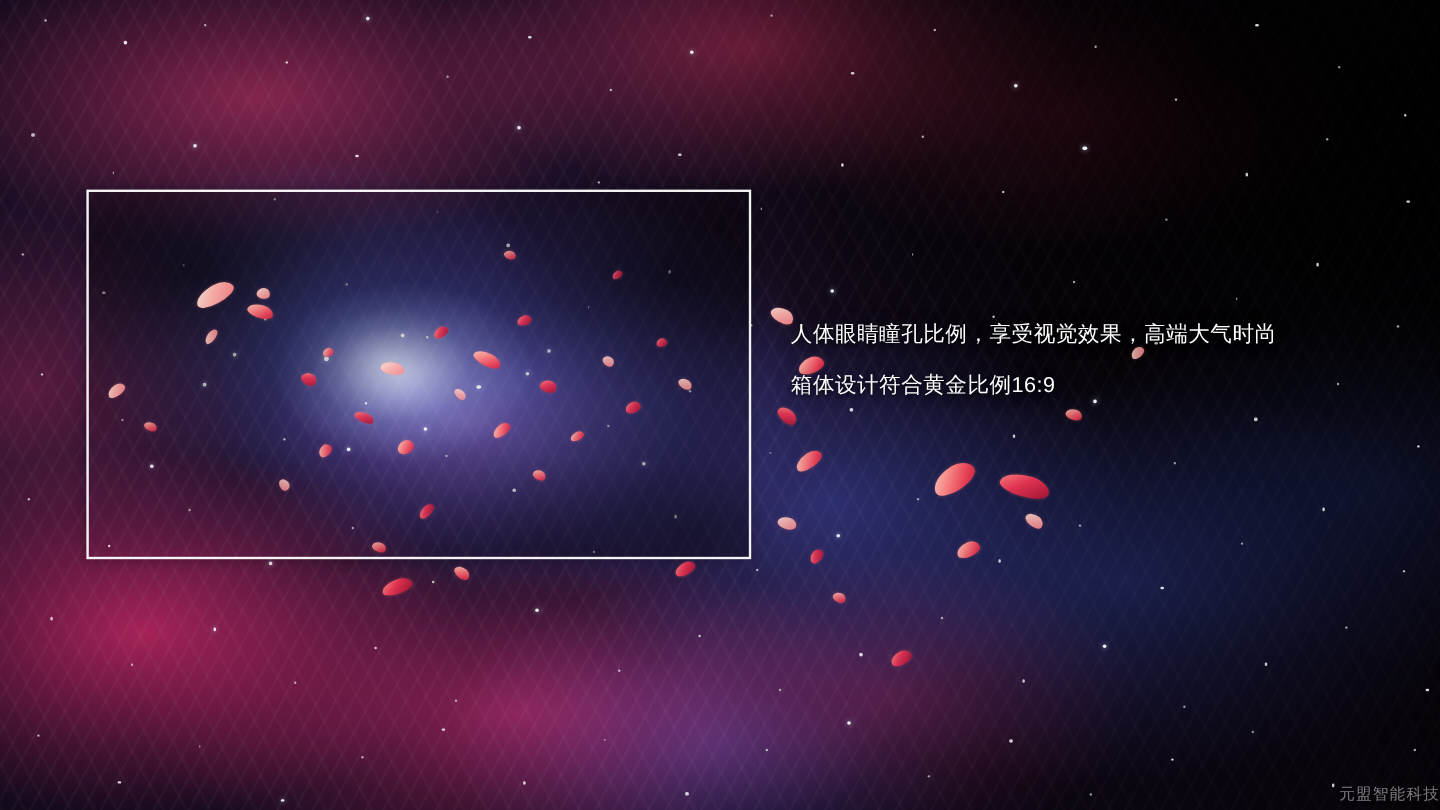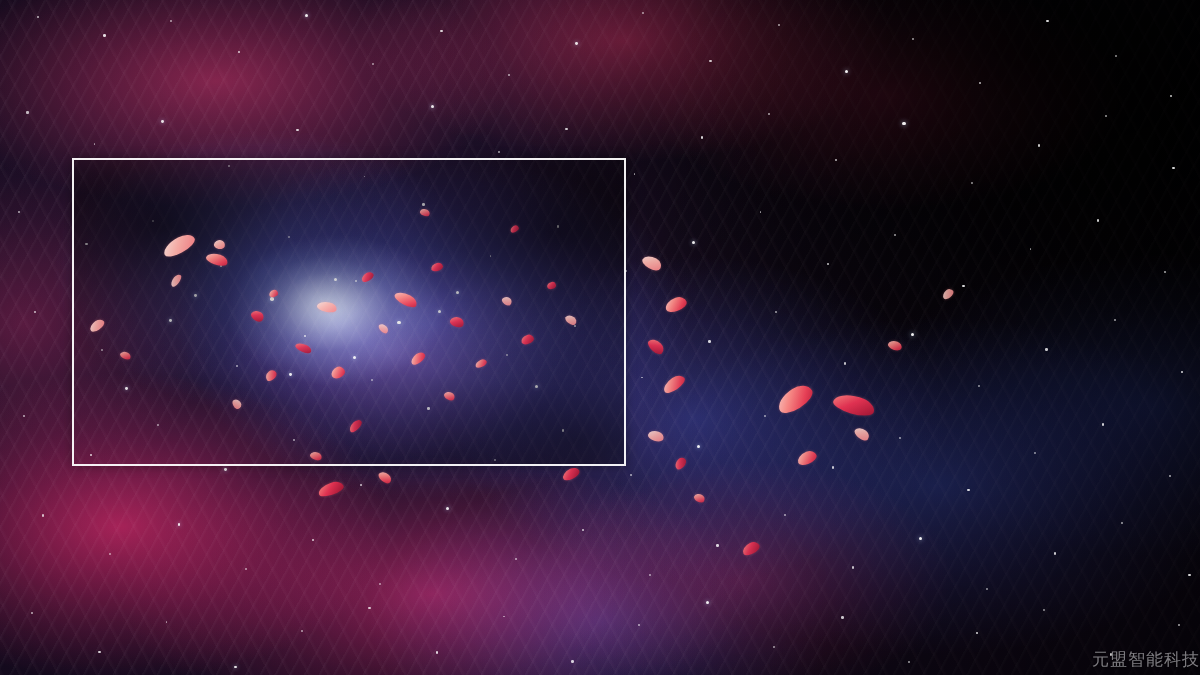--- a/index.html
+++ b/index.html
@@ -162,21 +162,21 @@
     color: #ffffff;
     letter-spacing: 0.4px;
     white-space: nowrap;
     text-shadow: 0 1px 4px rgba(0,0,0,0.8), 0 0 12px rgba(0,0,0,0.5);
   }
 
   #watermark {
     position: absolute;
     right: 0px;
     bottom: 4px;
-    font-size: 17px;
+    font-size: 13px;
     color: rgba(200,198,204,0.62);
     letter-spacing: 1px;
     white-space: nowrap;
     text-shadow: 0 1px 2px rgba(0,0,0,0.6);
   }
 </style>
 </head>
 <body>
 
 <div id="slide">
@@ -376,17 +376,19 @@
       <div class="petal pale" style="left: 71.2%; top: 63.5%; width: 16px; height: 10px; opacity: 0.88; transform: rotate(38deg);"></div>
       <div class="petal deep" style="left: 61.8%; top: 80.5%; width: 18px; height: 11px; opacity: 0.9; transform: rotate(-26deg);"></div>
       <div class="petal" style="left: 74%; top: 50.5%; width: 14px; height: 9px; opacity: 0.86; transform: rotate(20deg);"></div>
       <div class="petal pale" style="left: 78.5%; top: 43%; width: 12px; height: 8px; opacity: 0.82; transform: rotate(-38deg);"></div>
       <div class="petal" style="left: 35%; top: 31%; width: 10px; height: 7px; opacity: 0.8; transform: rotate(24deg);"></div>
       <div class="petal deep" style="left: 42.5%; top: 33.5%; width: 9px; height: 6px; opacity: 0.78; transform: rotate(-30deg);"></div>
     </div>
 
 
   <div id="body-text">
+    <div class="line">人体眼睛瞳孔比例，享受视觉效果，高端大气时尚</div>
+    <div class="line">箱体设计符合黄金比例16:9</div>
   </div>
 
   <div id="watermark">元盟智能科技</div>
 
 </div>
 
 </body></html>

